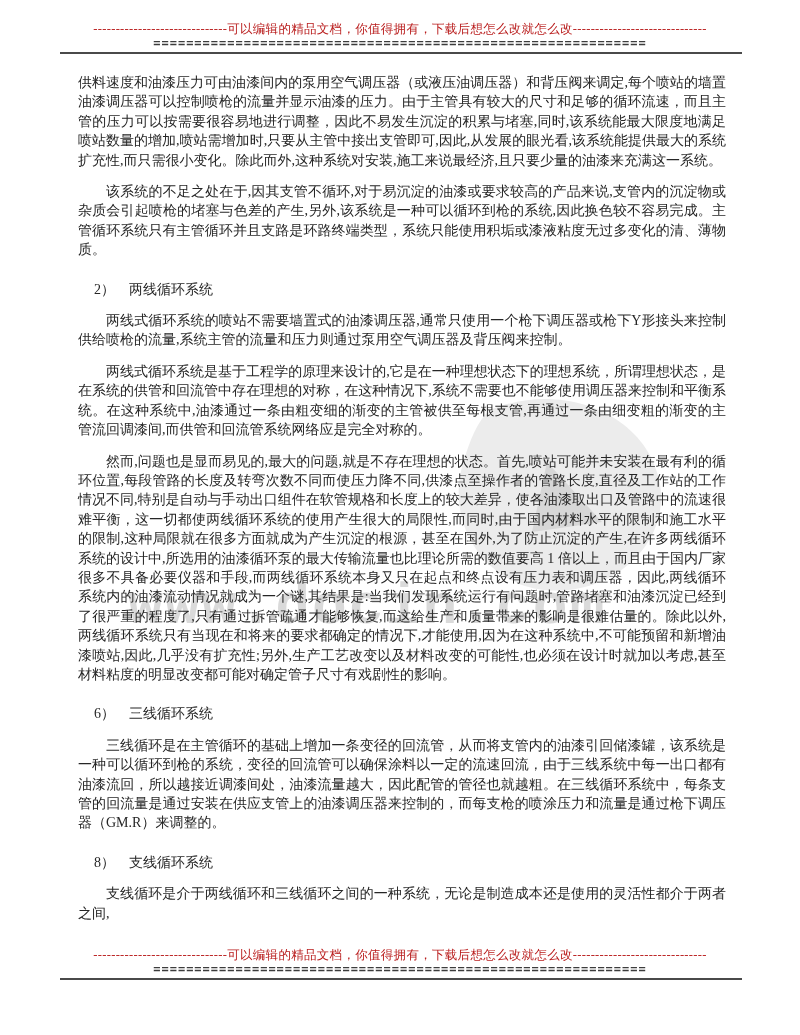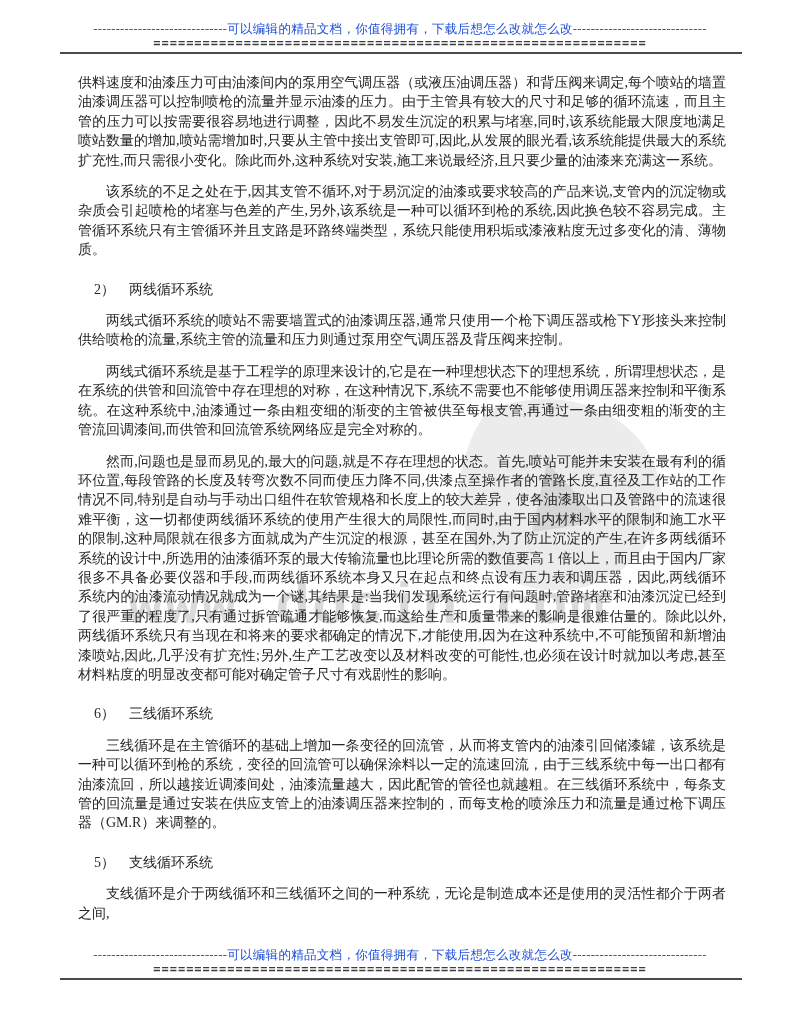--- a/index.html
+++ b/index.html
@@ -7,21 +7,21 @@
     position:relative;
     width:800px;height:1035px;
     background:#ffffff;
     overflow:hidden;
     font-family:"Liberation Serif","DejaVu Serif",serif;
     color:#262626;
   }
   
   .band{position:absolute;left:0;right:0;text-align:center;}
   .band-marker{
-    font-size:12.5px;line-height:15px;color:#1d4ed8;
+    font-size:12.5px;line-height:15px;color:#b91c1c;
     letter-spacing:0.3px;white-space:nowrap;
   }
   .band-equals{
     font-family:"DejaVu Sans Mono","Liberation Mono",monospace;
     font-size:12px;line-height:11px;font-weight:bold;color:#3c3c3c;
     letter-spacing:1px;white-space:nowrap;margin-top:1px;
   }
   .band-rule{
     margin:3px 58px 0 60px;
     border-top:2px solid #4a4a4a;height:0;
@@ -75,21 +75,21 @@
 
   <div class="content">
     <p class="para no-indent">供料速度和油漆压力可由油漆间内的泵用空气调压器（或液压油调压器）和背压阀来调定,每个喷站的墙置油漆调压器可以控制喷枪的流量并显示油漆的压力。由于主管具有较大的尺寸和足够的循环流速，而且主管的压力可以按需要很容易地进行调整，因此不易发生沉淀的积累与堵塞,同时,该系统能最大限度地满足喷站数量的增加,喷站需增加时,只要从主管中接出支管即可,因此,从发展的眼光看,该系统能提供最大的系统扩充性,而只需很小变化。除此而外,这种系统对安装,施工来说最经济,且只要少量的油漆来充满这一系统。</p>
     <p class="para">该系统的不足之处在于,因其支管不循环,对于易沉淀的油漆或要求较高的产品来说,支管内的沉淀物或杂质会引起喷枪的堵塞与色差的产生,另外,该系统是一种可以循环到枪的系统,因此换色较不容易完成。主管循环系统只有主管循环并且支路是环路终端类型，系统只能使用积垢或漆液粘度无过多变化的清、薄物质。</p>
     <p class="heading">2）　两线循环系统</p>
     <p class="para">两线式循环系统的喷站不需要墙置式的油漆调压器,通常只使用一个枪下调压器或枪下Y形接头来控制供给喷枪的流量,系统主管的流量和压力则通过泵用空气调压器及背压阀来控制。</p>
     <p class="para">两线式循环系统是基于工程学的原理来设计的,它是在一种理想状态下的理想系统，所谓理想状态，是在系统的供管和回流管中存在理想的对称，在这种情况下,系统不需要也不能够使用调压器来控制和平衡系统。在这种系统中,油漆通过一条由粗变细的渐变的主管被供至每根支管,再通过一条由细变粗的渐变的主管流回调漆间,而供管和回流管系统网络应是完全对称的。</p>
     <p class="para">然而,问题也是显而易见的,最大的问题,就是不存在理想的状态。首先,喷站可能并未安装在最有利的循环位置,每段管路的长度及转弯次数不同而使压力降不同,供漆点至操作者的管路长度,直径及工作站的工作情况不同,特别是自动与手动出口组件在软管规格和长度上的较大差异，使各油漆取出口及管路中的流速很难平衡，这一切都使两线循环系统的使用产生很大的局限性,而同时,由于国内材料水平的限制和施工水平的限制,这种局限就在很多方面就成为产生沉淀的根源，甚至在国外,为了防止沉淀的产生,在许多两线循环系统的设计中,所选用的油漆循环泵的最大传输流量也比理论所需的数值要高 1 倍以上，而且由于国内厂家很多不具备必要仪器和手段,而两线循环系统本身又只在起点和终点设有压力表和调压器，因此,两线循环系统内的油漆流动情况就成为一个谜,其结果是:当我们发现系统运行有问题时,管路堵塞和油漆沉淀已经到了很严重的程度了,只有通过拆管疏通才能够恢复,而这给生产和质量带来的影响是很难估量的。除此以外,两线循环系统只有当现在和将来的要求都确定的情况下,才能使用,因为在这种系统中,不可能预留和新增油漆喷站,因此,几乎没有扩充性;另外,生产工艺改变以及材料改变的可能性,也必须在设计时就加以考虑,甚至材料粘度的明显改变都可能对确定管子尺寸有戏剧性的影响。</p>
     <p class="heading">6）　三线循环系统</p>
     <p class="para">三线循环是在主管循环的基础上增加一条变径的回流管，从而将支管内的油漆引回储漆罐，该系统是一种可以循环到枪的系统，变径的回流管可以确保涂料以一定的流速回流，由于三线系统中每一出口都有油漆流回，所以越接近调漆间处，油漆流量越大，因此配管的管径也就越粗。在三线循环系统中，每条支管的回流量是通过安装在供应支管上的油漆调压器来控制的，而每支枪的喷涂压力和流量是通过枪下调压器（GM.R）来调整的。</p>
-    <p class="heading">5）　支线循环系统</p>
+    <p class="heading">8）　支线循环系统</p>
     <p class="para">支线循环是介于两线循环和三线循环之间的一种系统，无论是制造成本还是使用的灵活性都介于两者之间,</p>
   </div>
 
   <div class="band footer-band">
     <div class="band-marker">------------------------------可以编辑的精品文档，你值得拥有，下载后想怎么改就怎么改------------------------------</div>
     <div class="band-equals">============================================================</div>
     <div class="band-rule"></div>
   </div>
 
 </div>

